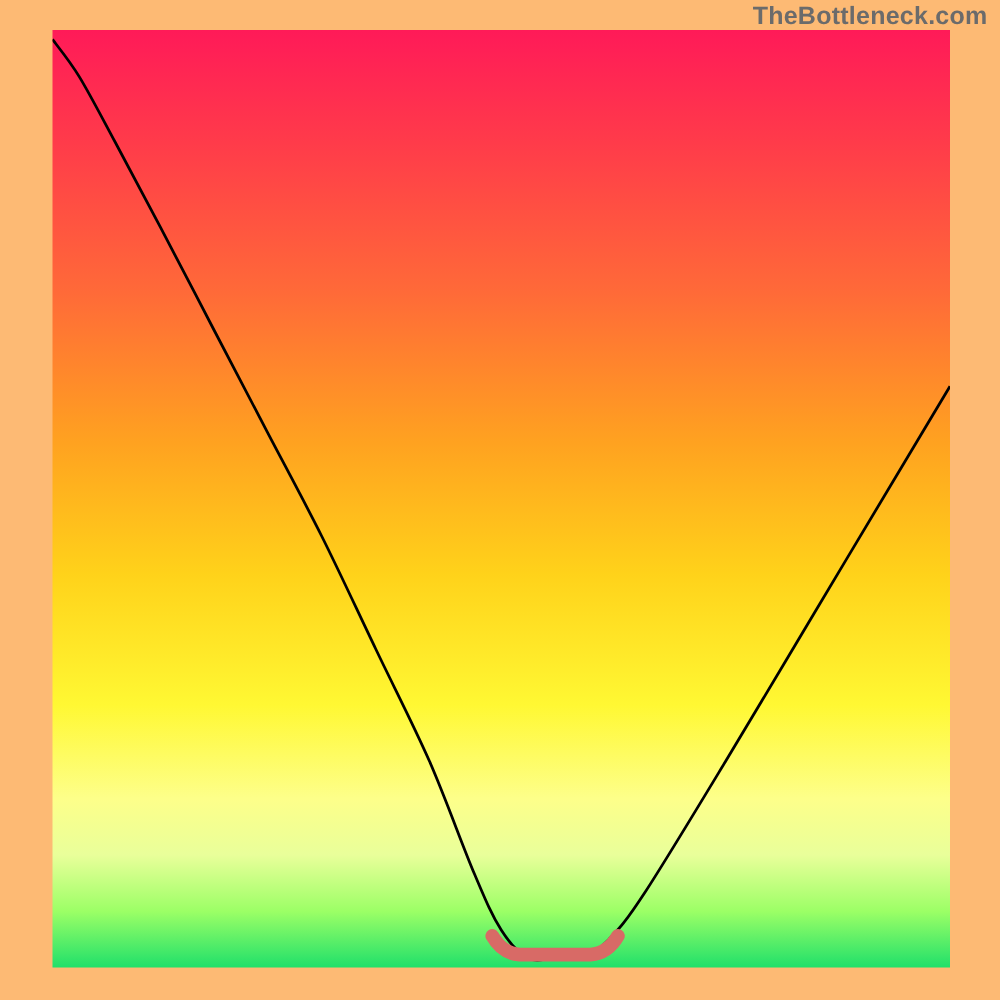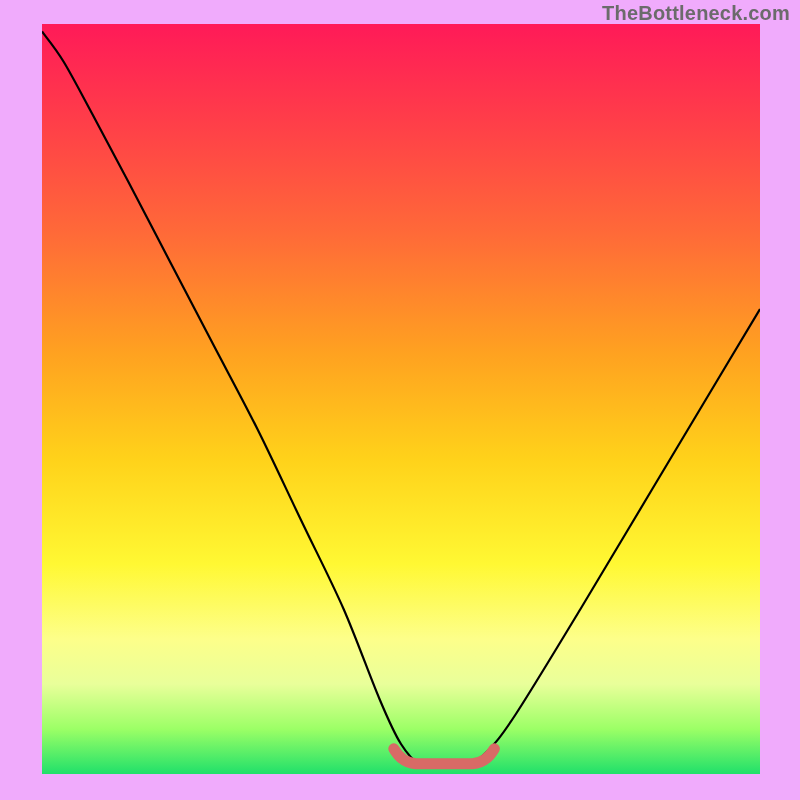--- a/index.html
+++ b/index.html
@@ -10,21 +10,21 @@
     background: #000;
     overflow: hidden;
     font-family: Arial, Helvetica, sans-serif;
   }
   .frame {
     position: absolute;
     left: 0;
     top: 0;
     width: 800px;
     height: 800px;
-    background: #f0abfc;
+    background: #fdba74;
   }
   .plot {
     position: absolute;
     left: 42px;
     top: 24px;
     width: 718px;
     height: 750px;
     background: linear-gradient(to bottom,
       #ff1a58 0%,
       #ff3b4a 12%,

